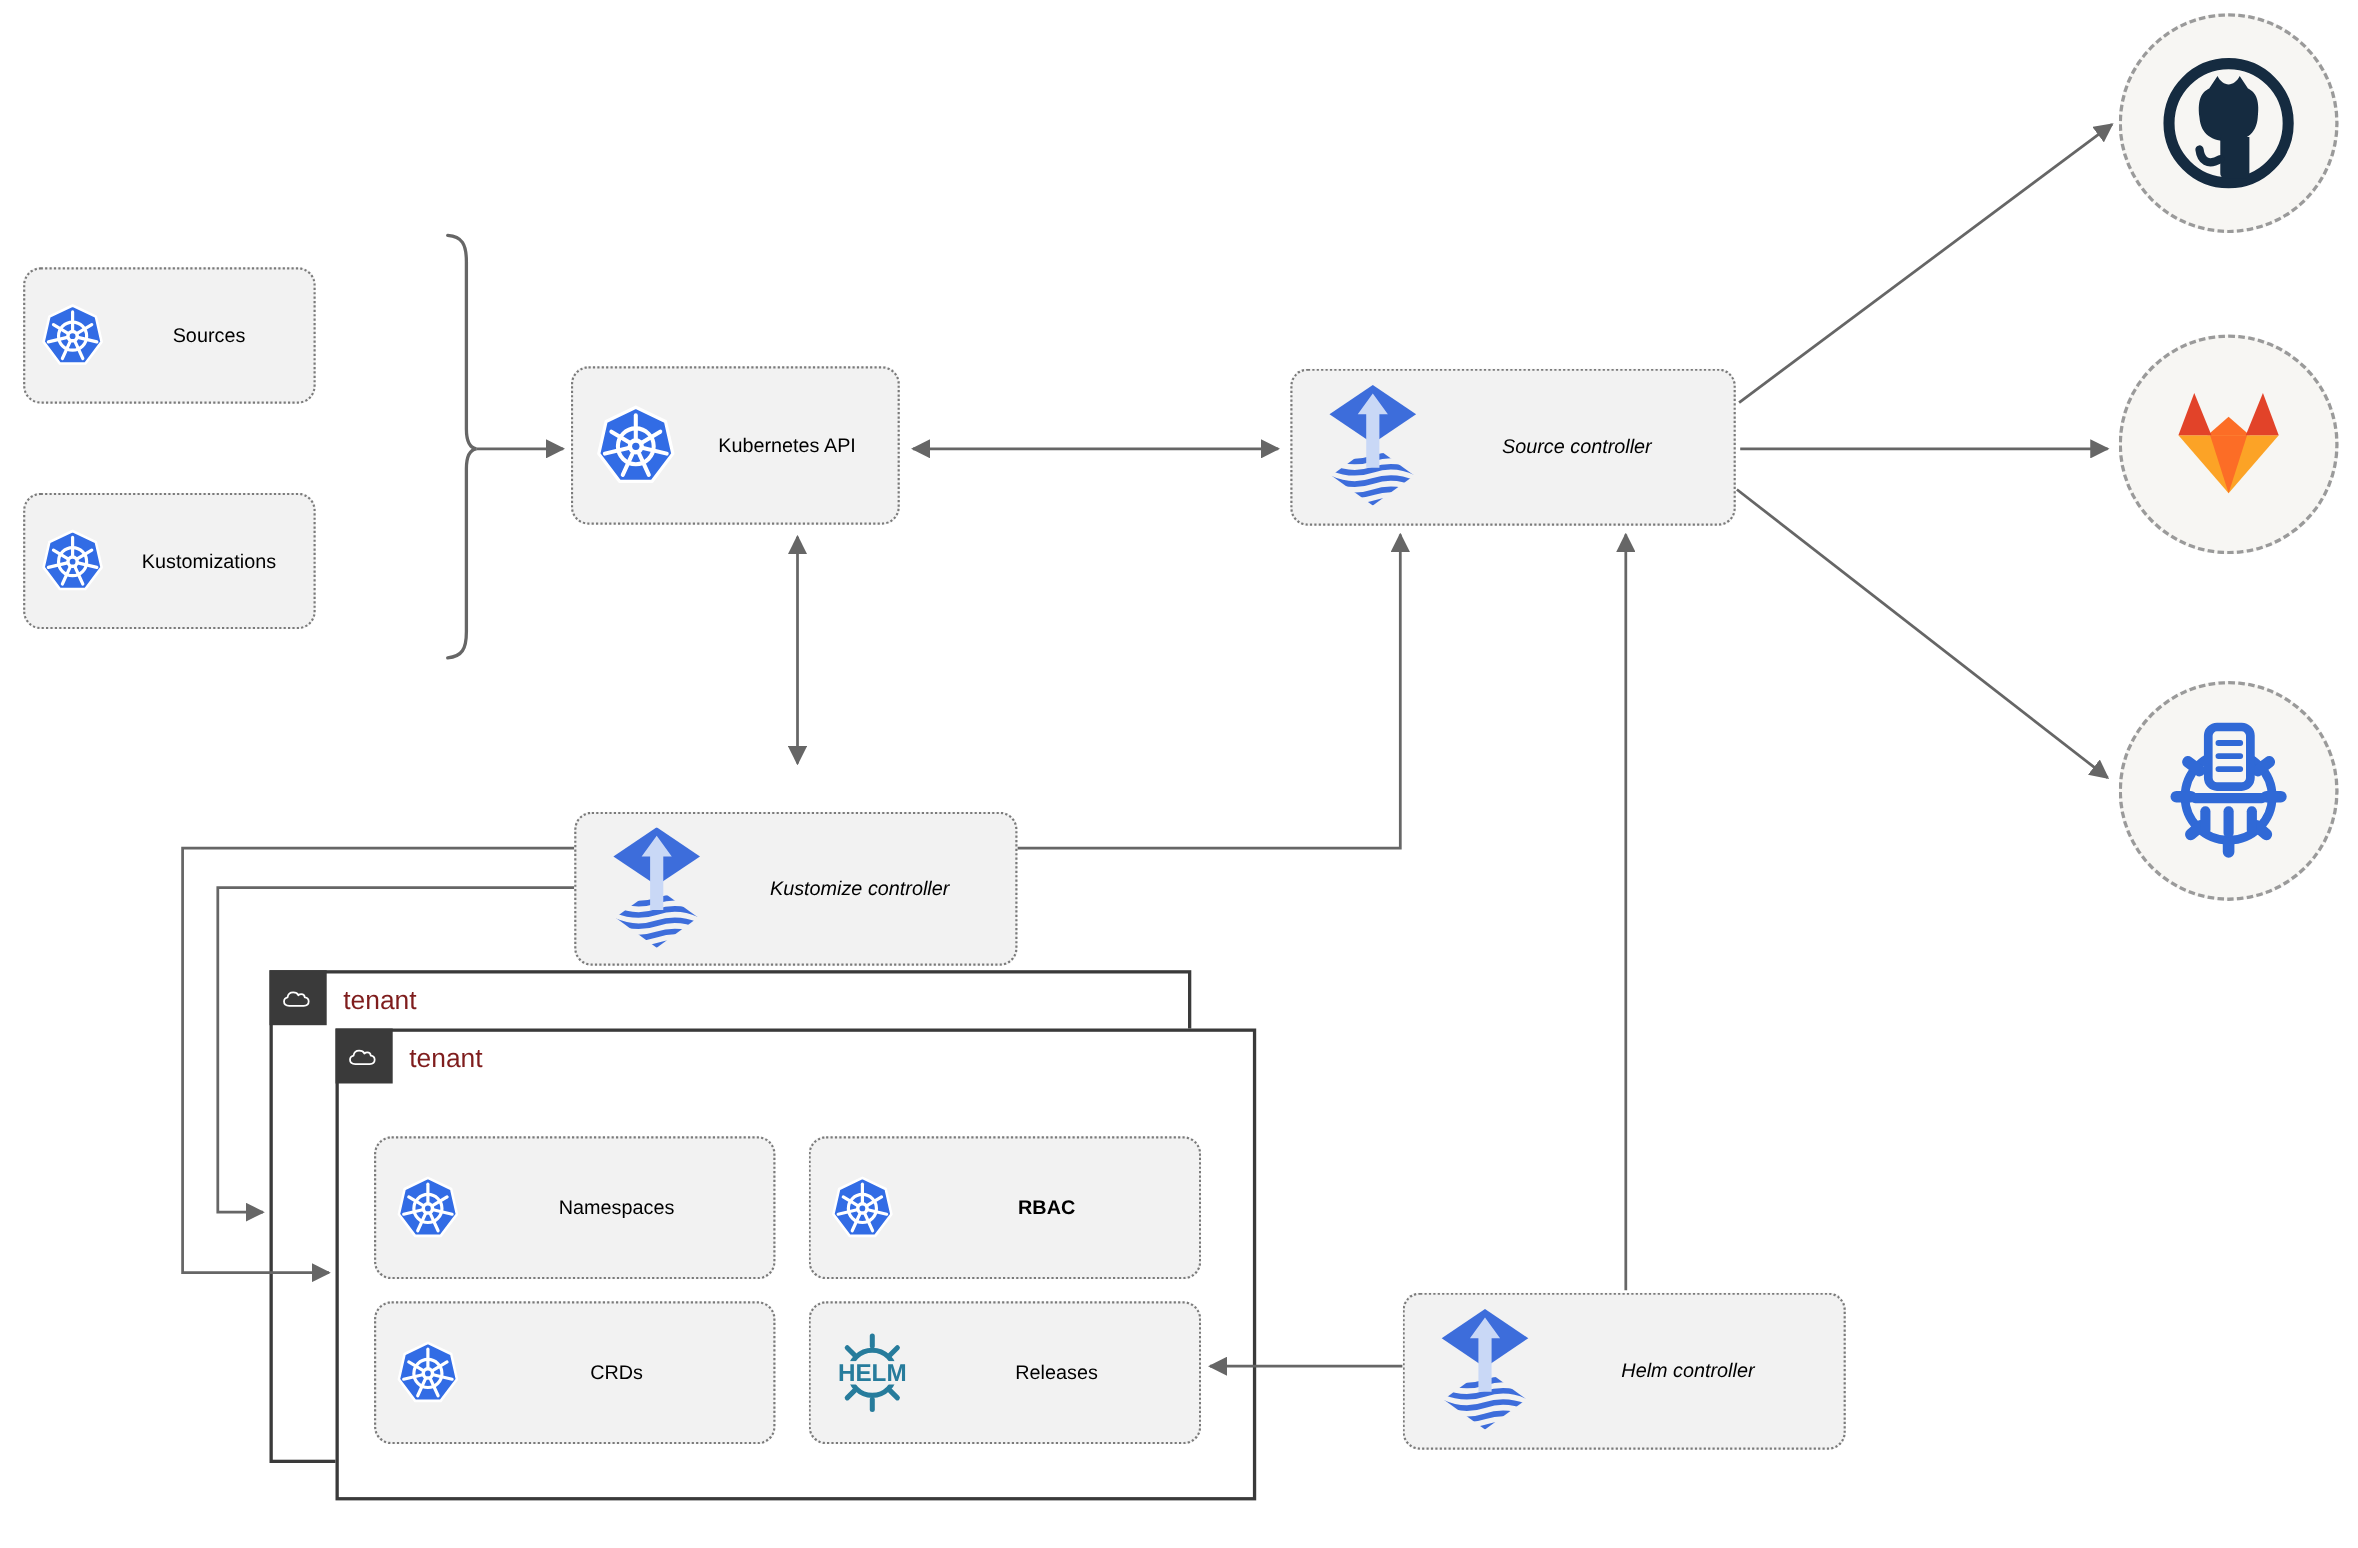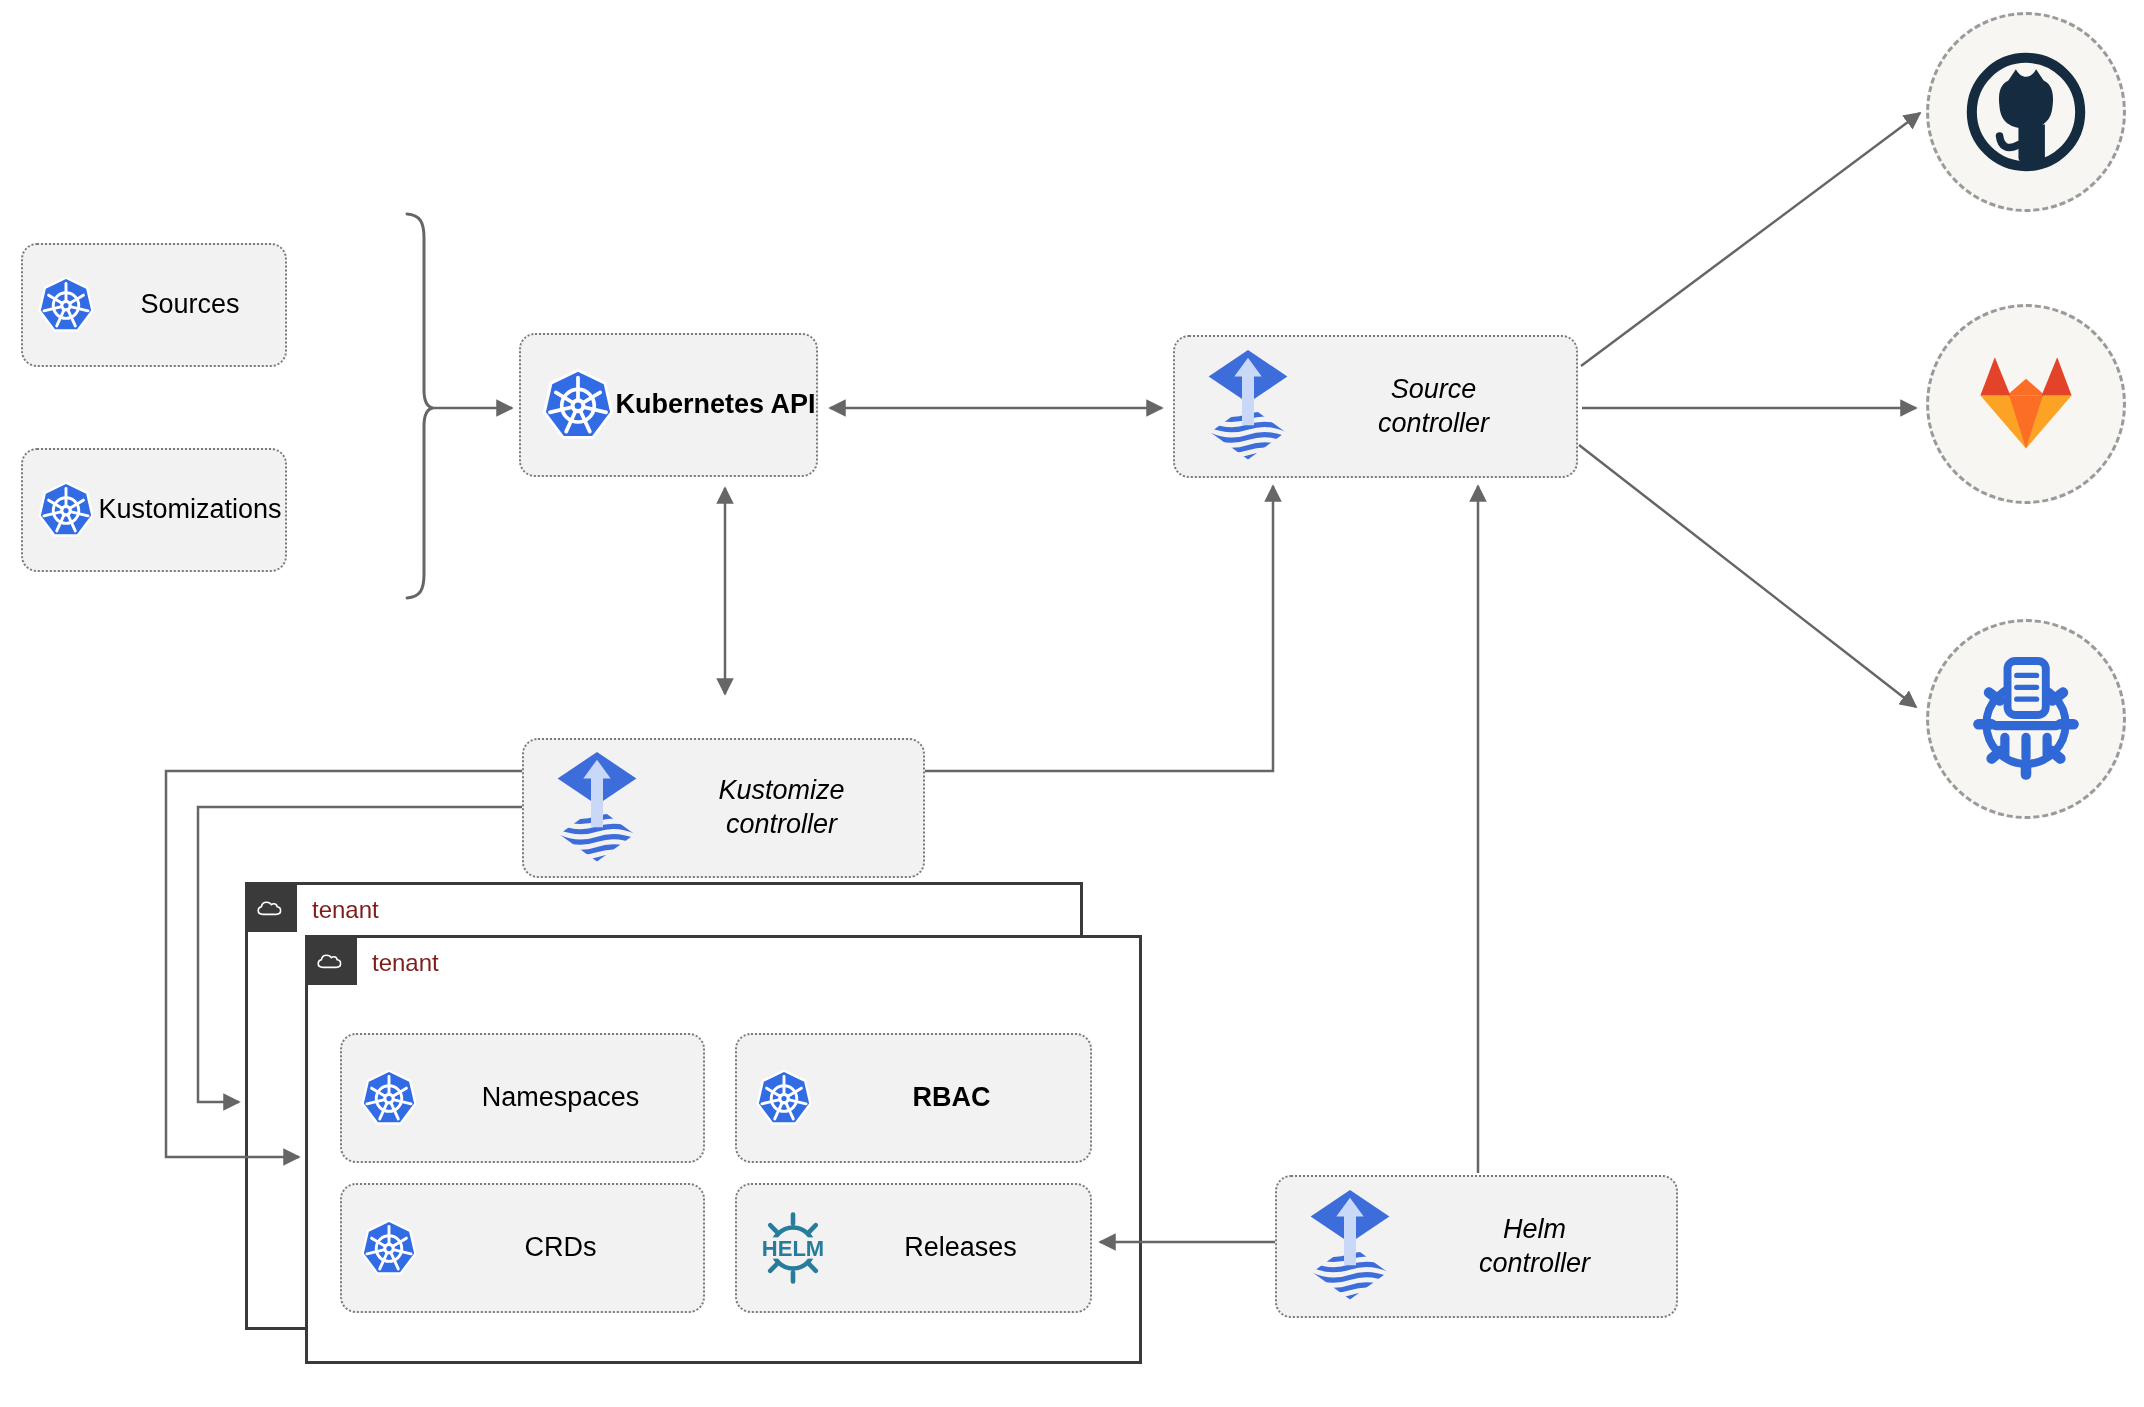--- a/index.html
+++ b/index.html
@@ -8,21 +8,21 @@
     font-family:"Liberation Sans","DejaVu Sans",sans-serif;color:#000;
   }
   
   .node{
     position:absolute;box-sizing:border-box;background:#f2f2f2;
     border:2px dotted #7a7a7a;border-radius:16px;
     display:flex;align-items:center;z-index:3;
   }
   .node .icon{flex:0 0 auto;}
   .node-label{
-    flex:1;text-align:center;font-size:27px;line-height:1.25;color:#000;
+    flex:1;text-align:center;font-size:18px;line-height:1.25;color:#000;
   }
   .two-line .node-label{max-width:180px;margin:0 auto;font-style:italic;}
   .nowrap .node-label{white-space:nowrap;}
   
   .tenant{
     position:absolute;box-sizing:border-box;background:#ffffff;
     border:3px solid #3a3a3a;z-index:1;
   }
   .tenant-tab{
     position:absolute;top:-3px;left:-3px;width:52px;height:50px;background:#3a3a3a;
@@ -184,21 +184,21 @@
     <div class="node-label">Sources</div>
   </div>
 
   <div class="node nowrap" style="left:21px;top:448px;width:266px;height:124px;padding-left:14px;justify-content:space-between;">
     <svg class="icon" width="58" height="58" viewBox="0 0 100 100">
         <use href="#sym-k8s"></use>
       </svg>
     <div class="node-label">Kustomizations</div>
   </div>
 
-  <div class="node nowrap" style="left:519px;top:333px;width:299px;height:144px;padding-left:20px;font-weight:bold;">
+  <div class="node nowrap" style="left:519px;top:333px;width:299px;height:144px;padding-left:20px;">
     <svg class="icon" width="74" height="74" viewBox="0 0 100 100">
         <use href="#sym-k8s"></use>
       </svg>
     <div class="node-label">Kubernetes API</div>
   </div>
 
   <div class="node two-line" style="left:1173px;top:335px;width:405px;height:143px;padding-left:30px;">
     <svg class="icon" width="86" height="113" viewBox="0 0 100 132">
         <use href="#sym-flux"></use>
       </svg>

